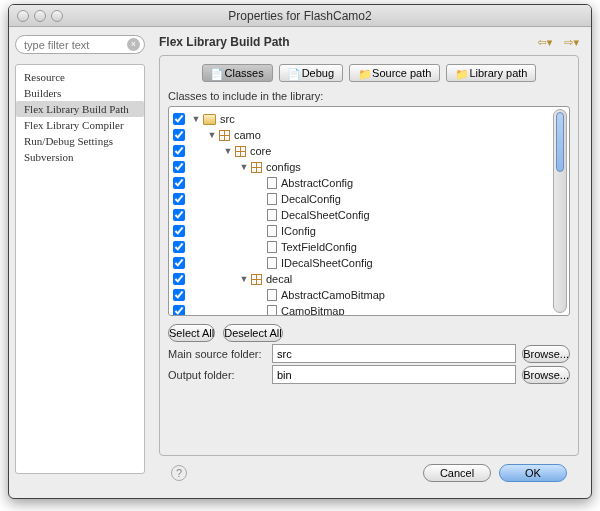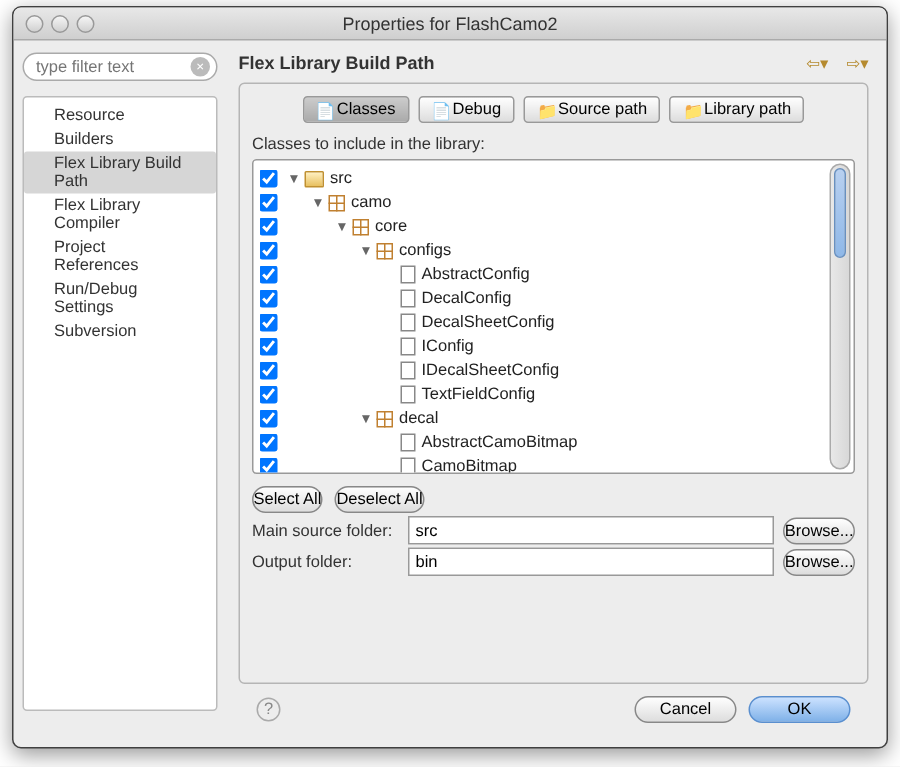--- a/index.html
+++ b/index.html
@@ -13,21 +13,21 @@
 .titlebar .title { position: absolute; left: 50%; transform: translateX(-50%); color: #333; font-size: 12px; }
 
 .body { display: flex; height: calc(100% - 22px); }
 
 .sidebar { width: 142px; padding: 8px 6px; }
 .filter { width: 100%; height: 19px; border: 1px solid #aaa; border-radius: 10px; padding: 0 18px 0 8px; background: #fff; color: #999; position: relative; }
 .filter-wrap { position: relative; margin-bottom: 10px; }
 .filter-clear { position: absolute; right: 5px; top: 3px; width: 13px; height: 13px; background: #bbb; border-radius: 50%; color: #fff; font-size: 9px; line-height: 13px; text-align: center; }
 
 .navlist { border: 1px solid #bbb; border-radius: 3px; background: #fff; padding: 4px 0; height: 410px; }
-.navitem { padding: 2px 20px; color: #333; cursor: default; }
+.navitem { padding: 2px 8px; color: #333; cursor: default; font-family: Liberation Serif, serif; }
 .navitem.sel { background: #d6d6d6; border-radius: 2px; }
 
 .main { flex: 1; display: flex; flex-direction: column; padding: 8px 12px 8px 8px; }
 .hdr { display: flex; align-items: center; margin-bottom: 6px; }
 .hdr h1 { font-size: 12px; font-weight: bold; color: #333; }
 .hdr .navarrows { margin-left: auto; display: flex; gap: 12px; color: #b58a2e; font-size: 13px; }
 
 .panel { border: 1px solid #b5b5b5; border-radius: 4px; background: #ededed; padding: 8px; flex: 1; display: flex; flex-direction: column; }
 
 .tabs { display: flex; justify-content: center; gap: 6px; margin-bottom: 8px; }
@@ -79,21 +79,20 @@
     <div class="sidebar">
       <div class="filter-wrap">
         <input class="filter" placeholder="type filter text" style="">
         <div class="filter-clear">×</div>
       </div>
       <div class="navlist" id="navlist">
           <div class="navitem">Resource</div>
           <div class="navitem">Builders</div>
           <div class="navitem sel">Flex Library Build Path</div>
           <div class="navitem">Flex Library Compiler</div>
-          <div class="navitem">Project References</div>
           <div class="navitem">Run/Debug Settings</div>
           <div class="navitem">Subversion</div>
         </div>
     </div>
 
     <div class="main">
       <div class="hdr">
         <h1>Flex Library Build Path</h1>
         <div class="navarrows">
           <span>⇦▾</span>
@@ -178,28 +177,28 @@
                 <span style="width: 64px; display: inline-block;"></span>
                 <span style="width: 12px; display: inline-block;"></span>
                 <span class="ticon-file"></span>
                 <span class="rlabel">IConfig</span>
               </div>
               <div class="row">
                 <input type="checkbox" class="cb" checked="" style="">
                 <span style="width: 64px; display: inline-block;"></span>
                 <span style="width: 12px; display: inline-block;"></span>
                 <span class="ticon-file"></span>
+                <span class="rlabel">TextFieldConfig</span>
+              </div>
+              <div class="row">
+                <input type="checkbox" class="cb" checked="" style="">
+                <span style="width: 64px; display: inline-block;"></span>
+                <span style="width: 12px; display: inline-block;"></span>
+                <span class="ticon-file"></span>
                 <span class="rlabel">IDecalSheetConfig</span>
-              </div>
-              <div class="row">
-                <input type="checkbox" class="cb" checked="" style="">
-                <span style="width: 64px; display: inline-block;"></span>
-                <span style="width: 12px; display: inline-block;"></span>
-                <span class="ticon-file"></span>
-                <span class="rlabel">TextFieldConfig</span>
               </div>
               <div class="row">
                 <input type="checkbox" class="cb" checked="" style="">
                 <span style="width: 48px; display: inline-block;"></span>
                 <span class="disclose">▼</span>
                 <span class="ticon-pkg"></span>
                 <span class="rlabel">decal</span>
               </div>
               <div class="row">
                 <input type="checkbox" class="cb" checked="" style="">

